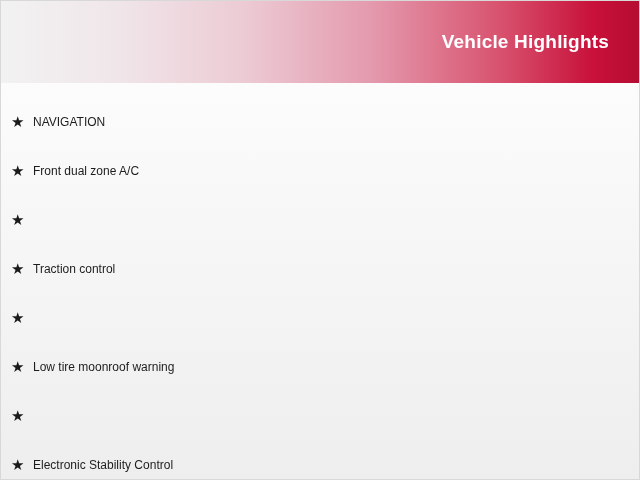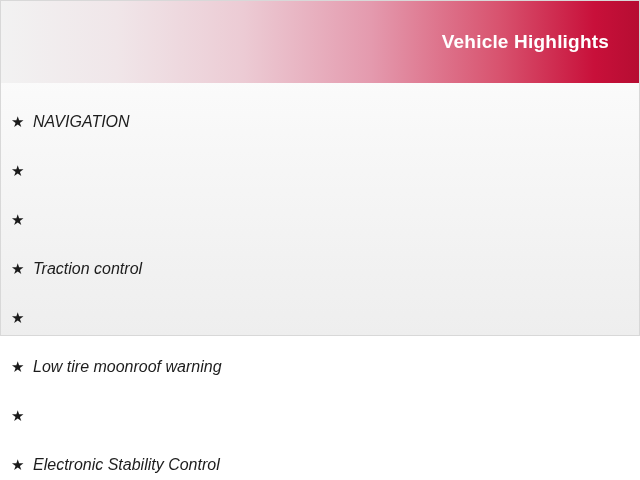--- a/index.html
+++ b/index.html
@@ -9,21 +9,21 @@
   body {
     width: 640px;
     height: 480px;
     overflow: hidden;
     font-family: "Liberation Sans", sans-serif;
     background: #ffffff;
   }
   .page {
     position: relative;
     width: 640px;
-    height: 336px;
+    height: 480px;
     box-sizing: border-box;
     background: linear-gradient(to bottom, #ffffff 0%, #f7f7f7 45%, #eeeeee 100%);
     border: 1px solid #d8d8d8;
   }
   .header-band {
     position: relative;
     width: 100%;
     height: 82px;
     background: linear-gradient(to right,
         #f2f2f2 0%,
@@ -61,24 +61,23 @@
   }
   .bullet-star {
     width: 22px;
     flex: 0 0 22px;
     color: #1a1a1a;
     font-size: 15px;
     line-height: 1;
     text-align: left;
   }
   .feature-label {
-    font-size: 16px;
+    font-size: 12px;
     color: #1d1d1d;
     white-space: nowrap;
-    font-style: italic;
   }
 </style>
 </head>
 <body>
 
 <div class="page">
 
   <div class="header-band">
     <div class="header-title">Vehicle Highlights</div>
   </div>
@@ -86,20 +85,21 @@
   <div class="content">
     <ul class="feature-list">
 
       <li class="feature-item">
         <span class="bullet-star">★</span>
         <span class="feature-label">NAVIGATION</span>
       </li>
 
       <li class="feature-item">
         <span class="bullet-star">★</span>
+        <span class="feature-label">Front dual zone A/C</span>
       </li>
 
       <li class="feature-item">
         <span class="bullet-star">★</span>
       </li>
 
       <li class="feature-item">
         <span class="bullet-star">★</span>
         <span class="feature-label">Traction control</span>
       </li>

